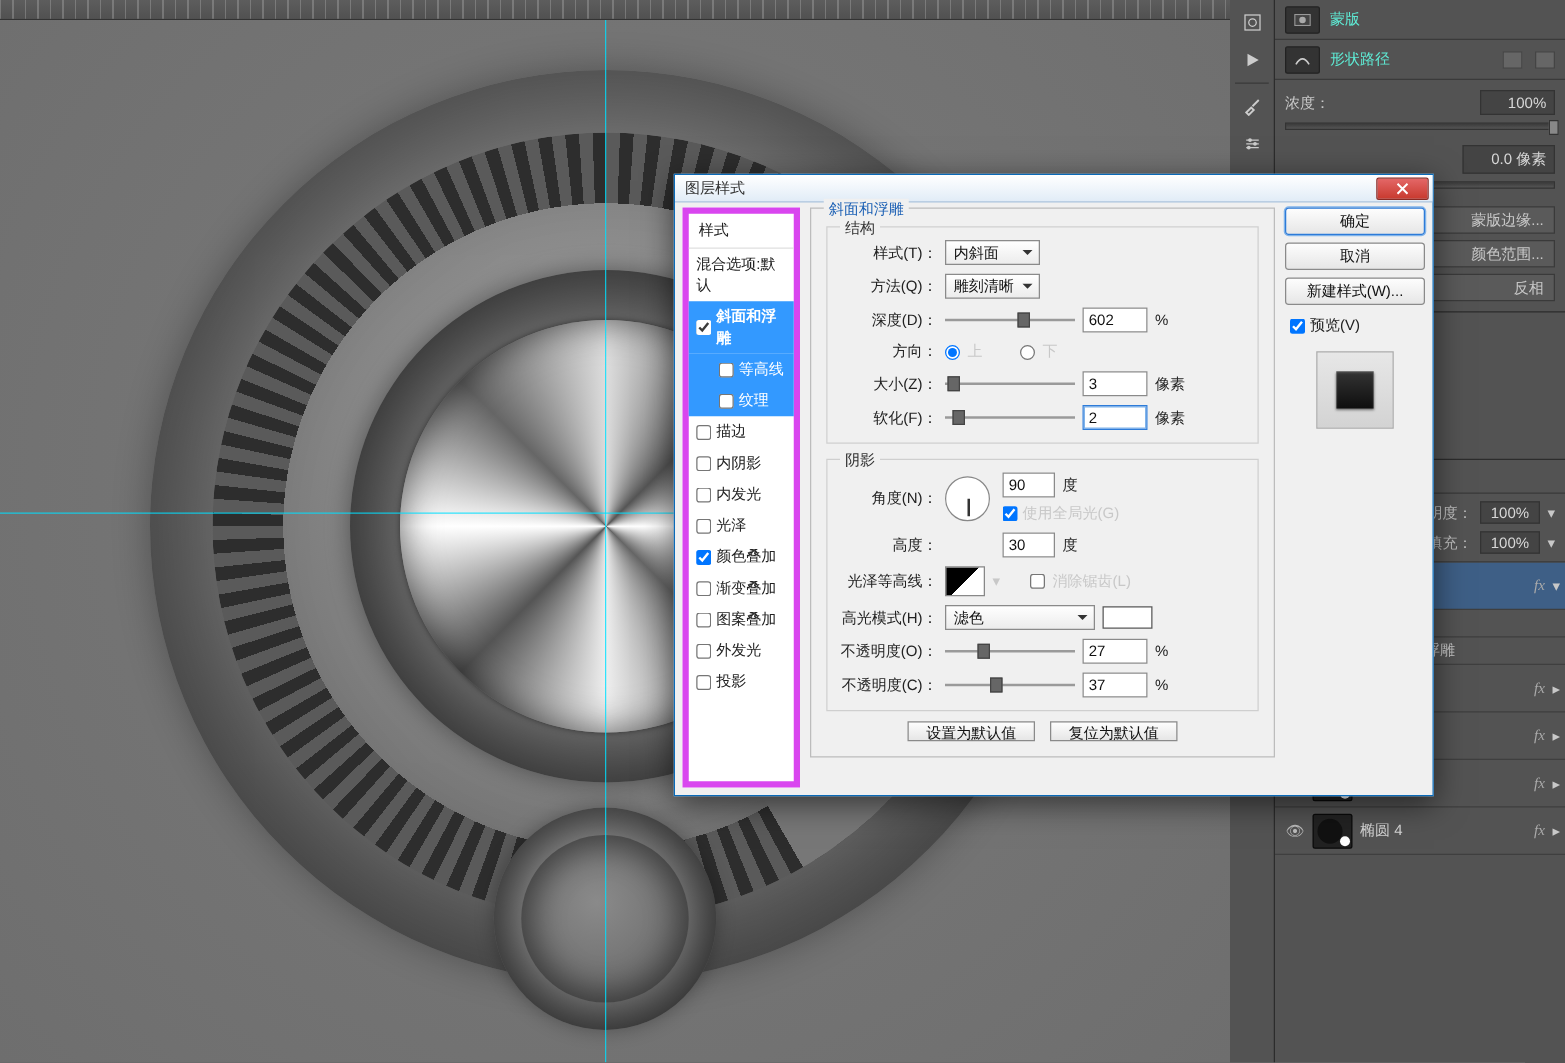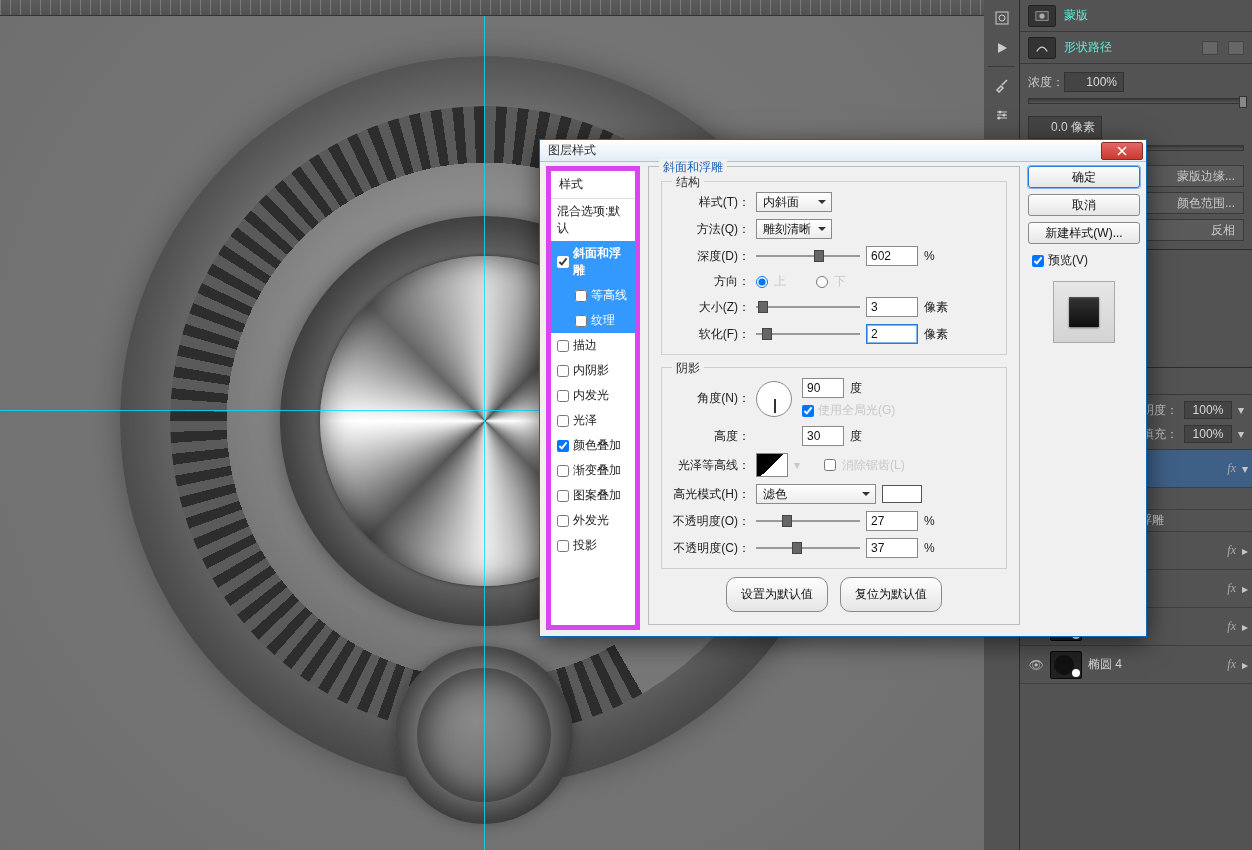--- a/index.html
+++ b/index.html
@@ -48,21 +48,21 @@
 
 
 .right-panels { position:absolute; left:1020px; top:0; width:232px; height:850px; background:#535353; }
 .panel-row { display:flex; align-items:center; height:32px; border-bottom:1px solid #3a3a3a; padding:0 8px; gap:8px; }
 .panel-row .thumb { width:28px; height:22px; background:#333; border:1px solid #222; border-radius:2px; display:flex; align-items:center; justify-content:center; }
 .panel-row .thumb svg { width:14px; height:14px; }
 .panel-row .lbl { color:#5eead4; flex:1; }
 .panel-row .mini-btn { width:16px; height:14px; background:#666; border:1px solid #444; margin-left:2px; }
 .panel-block { border-bottom:1px solid #2c2c2c; padding:8px; }
 .value-box { background:#444; border:1px solid #333; color:#d8d8d8; padding:2px 6px; width:60px; text-align:right; display:inline-block; }
-.panel-hdr-line { display:flex; align-items:center; margin-bottom:6px; }
+.panel-hdr-line { display:flex; justify-content:space-between; align-items:center; margin-bottom:6px; }
 .prop-btn { height:22px; border:1px solid #3a3a3a; background:#5a5a5a; color:#c8c8c8; padding:0 8px; margin-bottom:5px; width:100%; text-align:right; }
 .prop-btn:last-child { margin-bottom:0; }
 .layers-icons { display:flex; gap:10px; padding:6px 8px; border-bottom:1px solid #3a3a3a; color:#aaa; }
 .layers-icons span { width:16px; height:14px; display:inline-flex; align-items:center; justify-content:center; }
 .layer-controls { padding:6px 8px; border-bottom:1px solid #3a3a3a; display:flex; flex-direction:column; gap:6px; }
 .lc-row { display:flex; justify-content:flex-end; align-items:center; gap:6px; }
 .lc-row .lbl { color:#bfbfbf; }
 .lc-row .val { background:#444; border:1px solid #333; color:#d8d8d8; width:48px; text-align:center; padding:1px 2px; }
 .layers-list { overflow:auto; }
 .layer-strip { display:flex; align-items:center; height:38px; border-bottom:1px solid #3f3f3f; padding:0 4px 0 8px; gap:6px; }
@@ -106,21 +106,21 @@
 .slider .thumb { position:absolute; top:1px; width:10px; height:12px; background:#666; border:1px solid #444; }
 .num { width:52px; height:20px; border:1px solid #8a8a8a; background:#fff; padding:0 4px; color:#111; text-align:left; }
 .num.hl { border:1px solid #2d7bd8; box-shadow:0 0 0 1px #7fb3ea inset; }
 .unit { color:#222; }
 .radio { width:12px; height:12px; }
 .angle-ring { width:36px; height:36px; border:1px solid #888; border-radius:50%; position:relative; background:#fff; margin-right:4px; }
 .angle-ring::after { content:""; position:absolute; left:50%; top:50%; width:2px; height:14px; background:#333; transform-origin:top center; transform:rotate(0deg); }
 .swatch-sq { width:32px; height:24px; border:1px solid #888; background:linear-gradient(135deg,#000 0 50%,#fff 50% 100%); }
 .color-sw { width:40px; height:18px; border:1px solid #555; display:inline-block; }
 .btns-row { display:flex; gap:12px; justify-content:center; margin-top:8px; }
-.std-btn { height:35px; border:1px solid #8a8a8a; background:linear-gradient(#fdfdfd,#e6e6e6); color:#111; padding:0 14px; border-radius:10px; }
+.std-btn { height:16px; border:1px solid #8a8a8a; background:linear-gradient(#fdfdfd,#e6e6e6); color:#111; padding:0 14px; border-radius:0; }
 
 .action-col { width:112px; display:flex; flex-direction:column; gap:6px; align-items:stretch; }
 .ok-btn { height:22px; border:1px solid #2d7bd8; background:linear-gradient(#fdfdfd,#e6e6e6); color:#111; border-radius:3px; box-shadow:0 0 0 1px #7fb3ea; }
 .norm-btn { height:22px; border:1px solid #8a8a8a; background:linear-gradient(#fdfdfd,#e6e6e6); color:#111; border-radius:3px; }
 .prev-row { display:flex; align-items:center; gap:4px; margin:2px 0 0 4px; color:#222; }
 .prev-box { width:62px; height:62px; background:linear-gradient(#e7e7e7,#d3d3d3); border:1px solid #aaa; margin:6px auto 0; display:flex; align-items:center; justify-content:center; }
 .prev-box .blk { width:30px; height:30px; background:linear-gradient(#333,#0e0e0e); box-shadow:inset 0 1px 2px rgba(255,255,255,.2),0 1px 2px rgba(0,0,0,.5); }
 
 input[type=checkbox].cb, input[type=radio].radio { margin:0; }
 </style>

